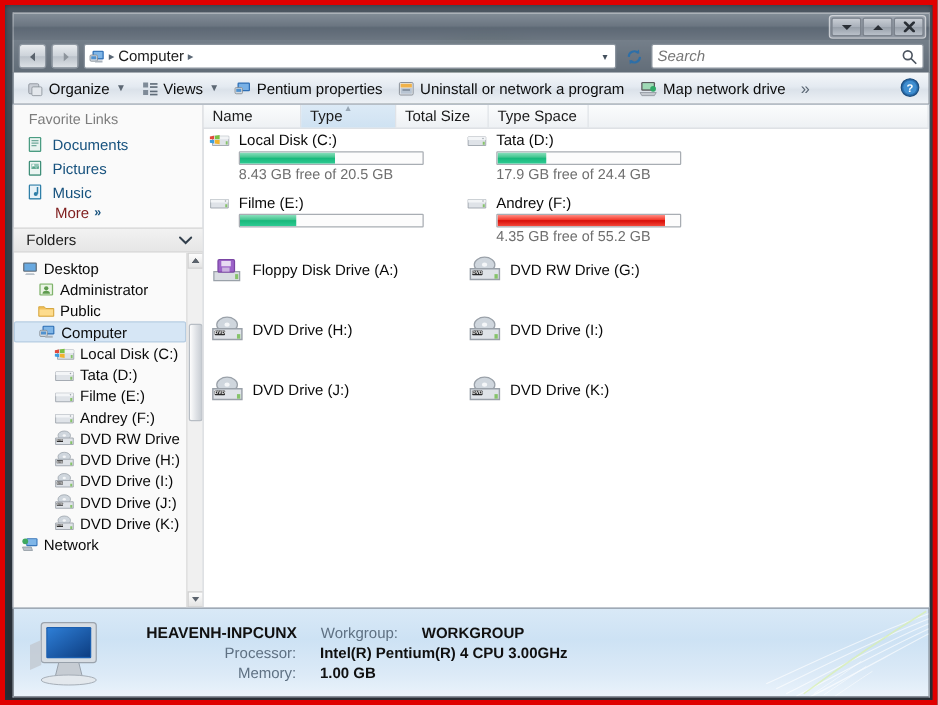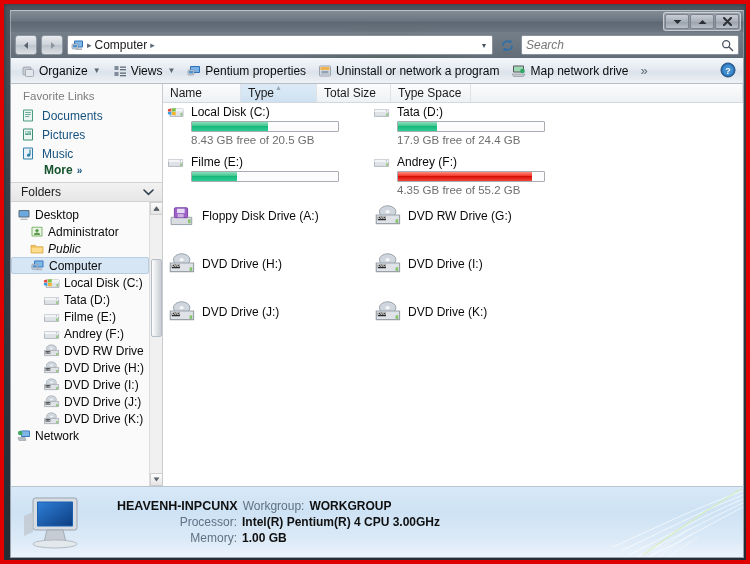--- a/index.html
+++ b/index.html
@@ -118,21 +118,21 @@
   }
   #favhead{
     padding:6px 0 4px 12px; color:#7d7d7d; font-size:11.5px;
   }
   .favitem{
     display:flex; align-items:center; gap:6px;
     padding:2px 0 2px 10px; cursor:pointer;
   }
   .favlabel{ color:#17527e; font-size:12px; }
   #moreitem{ padding-left:33px; display:flex; align-items:center; gap:4px; cursor:pointer; }
-  #moreitem .favlabel{ color:#14532d;font-weight:bold; }
+  #moreitem .favlabel{ color:#7f1d1d; }
   .chev2{ font-size:10px; color:#17527e; font-weight:bold; }
   #foldershead{
     margin-top:5px;
     height:20px; display:flex; align-items:center; justify-content:space-between;
     padding:0 8px 0 10px;
     background:linear-gradient(180deg,#f2f2f2 0%, #e6e6e6 100%);
     border-top:1px solid #d2d2d2; border-bottom:1px solid #d2d2d2;
     cursor:pointer;
   }
   #foldershead span.t{ font-size:12px; color:#1c1c1c; }
@@ -195,21 +195,21 @@
   
   #statusbar{
     height:72px; flex:none; display:flex; align-items:center; gap:10px;
     padding:0 10px;
     background:linear-gradient(180deg,#d9e9f7 0%, #cde2f4 35%, #dceaf7 75%, #eaf3fb 100%);
     border:1px solid #9aa3ad; border-top:1px solid #b8c4d0;
     position:relative; overflow:hidden;
   }
   #swoosh{ position:absolute; right:0; bottom:0; opacity:.85; pointer-events:none; }
   #sysinfo{ display:flex; flex-direction:column; gap:2px; z-index:1; }
-  .srow{ display:flex; align-items:baseline; gap:5px;padding-left:20px; }
+  .srow{ display:flex; align-items:baseline; gap:19px;padding-left:20px; }
   .skey{ color:#5f7183; font-size:12px; text-align:right; width:120px; }
   .sval{ color:#101010; font-size:12px; font-weight:bold; }
   #pcname{ color:#101010; font-size:12.5px; font-weight:bold; }
 </style>
 </head>
 <body>
 
 <div id="screen">
   <div id="wallpaper"></div>
 
@@ -407,21 +407,21 @@
               </div>
               <div class="tnode" style="padding-left: 19px;">
                 <svg width="14" height="13" viewBox="0 0 14 13">
                   <rect x="1.5" y="1.8" width="11" height="9.6" rx="1" fill="#7fb36b"></rect>
                   <rect x="2.5" y="2.7" width="9" height="7.8" fill="#eaf4e4"></rect>
                   <circle cx="7" cy="5.6" r="1.7" fill="#5e9b4e"></circle>
                   <path d="M4 10 a3 2.4 0 0 1 6 0 Z" fill="#5e9b4e"></path>
                 </svg>
                 <span>Administrator</span>
               </div>
-              <div class="tnode" style="padding-left: 19px; font-style: italic;">
+              <div class="tnode" style="padding-left: 19px;">
                 <svg width="14" height="13" viewBox="0 0 14 13">
                   <path d="M1 3.4 L5.4 3.4 L6.6 4.8 L13 4.8 L13 11 L1 11 Z" fill="#f2c15a" stroke="#d09f33" stroke-width=".7"></path>
                   <path d="M1.6 5.6 L12.4 5.6 L12.4 10.4 L1.6 10.4 Z" fill="#fddc8e"></path>
                 </svg>
                 <span>Public</span>
               </div>
               <div class="tnode sel" style="padding-left: 19px;">
                 <svg width="14" height="13" viewBox="0 0 14 13">
                   <rect x="3" y="1.5" width="9.5" height="7" rx="1" fill="#2f6fb5"></rect>
                   <rect x="3.9" y="2.4" width="7.7" height="5.2" fill="#7fb6e8"></rect>

